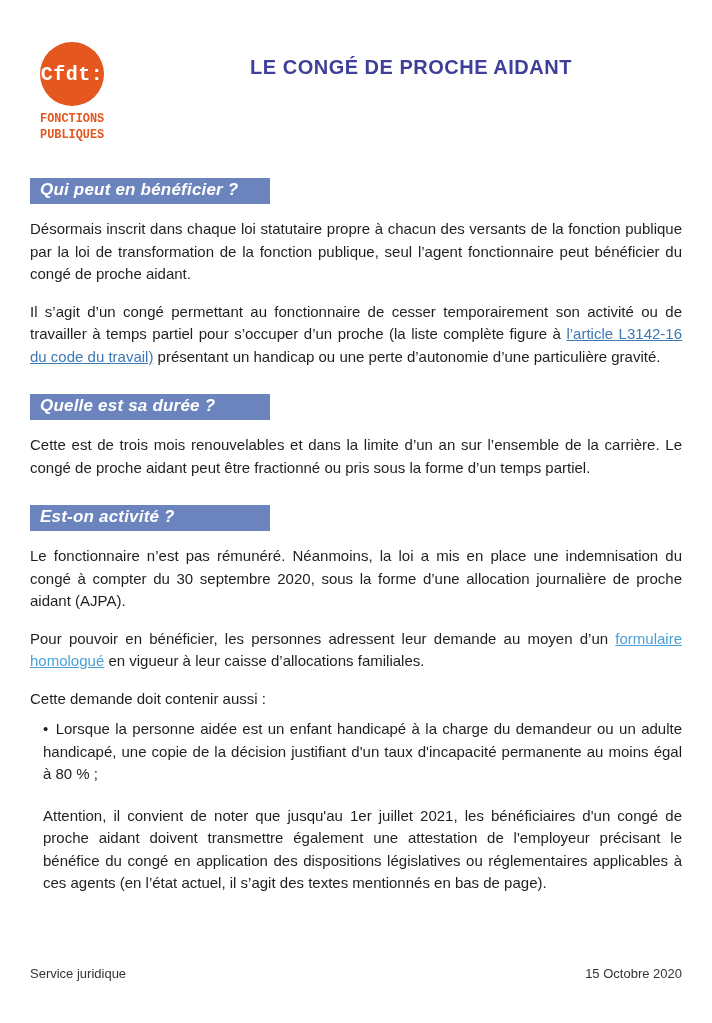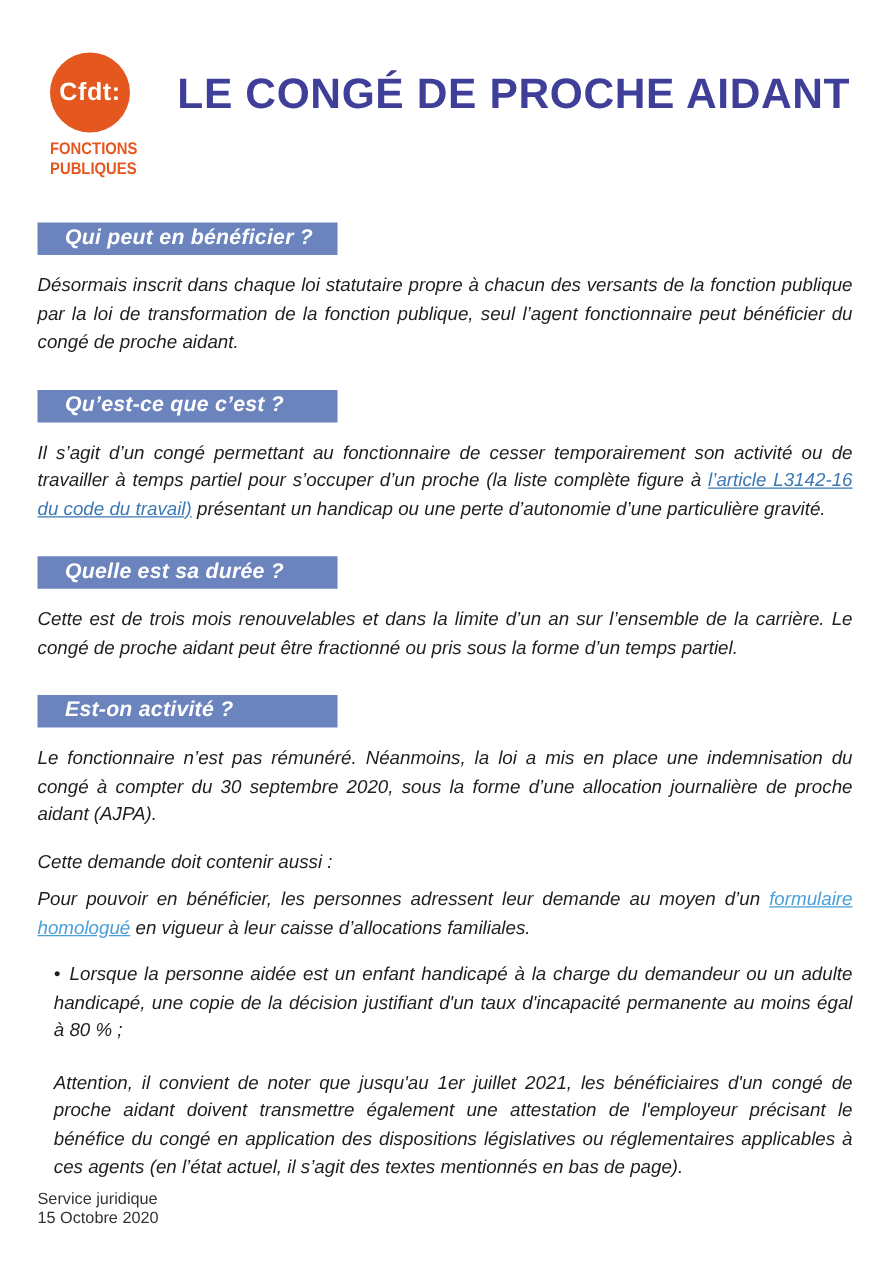--- a/index.html
+++ b/index.html
@@ -11,21 +11,21 @@
     width: 712px;
     height: 1023px;
     background: #ffffff;
     padding: 0 30px;
     overflow: hidden;
   }
 
   
   .header { position: relative; height: 152px; }
 
-  .logo { position: absolute; left: 10px; top: 42px; width: 110px; }
+  .logo { position: absolute; left: 10px; top: 42px; width: 110px; font-family: Liberation Mono, monospace; }
   .logo-circle {
     width: 64px; height: 64px;
     background: #e4571f;
     border-radius: 50%;
     display: flex; align-items: center; justify-content: center;
   }
   .logo-circle span {
     color: #ffffff;
     font-weight: bold;
     font-size: 20px;
@@ -43,44 +43,43 @@
     white-space: nowrap;
   }
 
   .title {
     position: absolute;
     left: 110px; right: 0;
     top: 56px;
     text-align: center;
     color: #3f3f99;
     font-weight: bold;
-    font-size: 34px;
+    font-size: 20px;
     letter-spacing: 0.5px;
   }
 
   
   .section-bar {
     width: 240px;
     background: #6c84bd;
     color: #ffffff;
     font-weight: bold;
     font-style: italic;
     font-size: 17px;
-    padding: 2px 10px 4px 22px;
+    padding: 2px 10px 4px 10px;
     margin: 26px 0 14px 0;
     letter-spacing: 0.2px;
   }
   .section:first-of-type .section-bar { margin-top: 0; }
 
   .para {
     font-size: 15px;
     line-height: 1.5;
     text-align: justify;
     margin-bottom: 15px;
-    font-style: italic;
   }
 
   a.link { text-decoration: underline; cursor: pointer; }
   a.link-dark  { color: #3c78b4; }
   a.link-light { color: #4aa0d8; }
 
   .list-intro { margin-bottom: 8px; }
 
   .indented { margin-left: 13px; }
   .bullet { margin-bottom: 10px; }
@@ -90,21 +89,20 @@
 
   
   .footer {
     position: absolute;
     left: 30px; right: 30px;
     bottom: 42px;
     display: flex;
     justify-content: space-between;
     font-size: 13px;
     color: #333333;
-    flex-direction: column;
   }
 </style>
 </head>
 <body>
 
 <div class="page">
 
   <div class="header">
     <div class="logo">
       <div class="logo-circle">
@@ -117,35 +115,34 @@
     </div>
     <h1 class="title">LE CONGÉ DE PROCHE AIDANT</h1>
   </div>
 
   <div class="section">
     <div class="section-bar">Qui peut en bénéficier ?</div>
     <p class="para">Désormais inscrit dans chaque loi statutaire propre à chacun des versants de la fonction publique par la loi de transformation de la fonction publique, seul l’agent fonctionnaire peut bénéficier du congé de proche aidant.</p>
   </div>
 
   <div class="section">
-    <div class="section-bar">Qu’est-ce que c’est ?</div>
     <p class="para"><span>Il s’agit d’un congé permettant au fonctionnaire de cesser temporairement son activité ou de travailler à temps partiel pour s’occuper d’un proche (la liste complète figure à </span><a class="link link-dark">l’article L3142-16 du code du travail)</a><span> présentant un handicap ou une perte d’autonomie d’une particulière gravité.</span></p>
   </div>
 
   <div class="section">
     <div class="section-bar">Quelle est sa durée ?</div>
     <p class="para">Cette est de trois mois renouvelables et dans la limite d’un an sur l’ensemble de la carrière. Le congé de proche aidant peut être fractionné ou pris sous la forme d’un temps partiel.</p>
   </div>
 
   <div class="section">
     <div class="section-bar">Est-on activité ?</div>
     <p class="para">Le fonctionnaire n’est pas rémunéré. Néanmoins, la loi a mis en place une indemnisation du congé à compter du 30 septembre 2020, sous la forme d’une allocation journalière de proche aidant (AJPA).</p>
+    <p class="para"><span>Pour pouvoir en bénéficier, les personnes adressent leur demande au moyen d’un </span><a class="link link-light">formulaire homologué</a><span> en vigueur à leur caisse d’allocations familiales.</span></p>
+
     <p class="para list-intro">Cette demande doit contenir aussi :</p>
-
-    <p class="para"><span>Pour pouvoir en bénéficier, les personnes adressent leur demande au moyen d’un </span><a class="link link-light">formulaire homologué</a><span> en vigueur à leur caisse d’allocations familiales.</span></p>
 
     <div class="indented">
       <p class="para bullet"><span class="marker">•</span> <span>Lorsque la personne aidée est un enfant handicapé à la charge du demandeur ou un adulte handicapé, une copie de la décision justifiant d'un taux d'incapacité permanente au moins égal à 80 % ;</span></p>
     </div>
 
     <p class="para note indented">Attention, il convient de noter que jusqu'au 1er juillet 2021, les bénéficiaires d'un congé de proche aidant doivent transmettre également une attestation de l'employeur précisant le bénéfice du congé en application des dispositions législatives ou réglementaires applicables à ces agents (en l’état actuel, il s’agit des textes mentionnés en bas de page).</p>
   </div>
 
   <div class="footer">
     <span>Service juridique</span>

